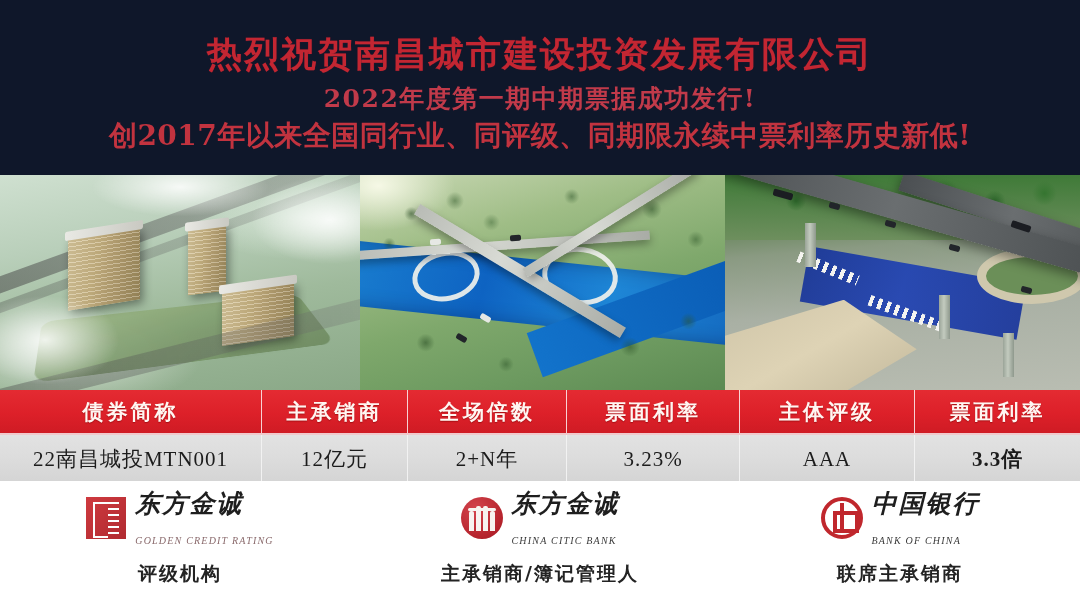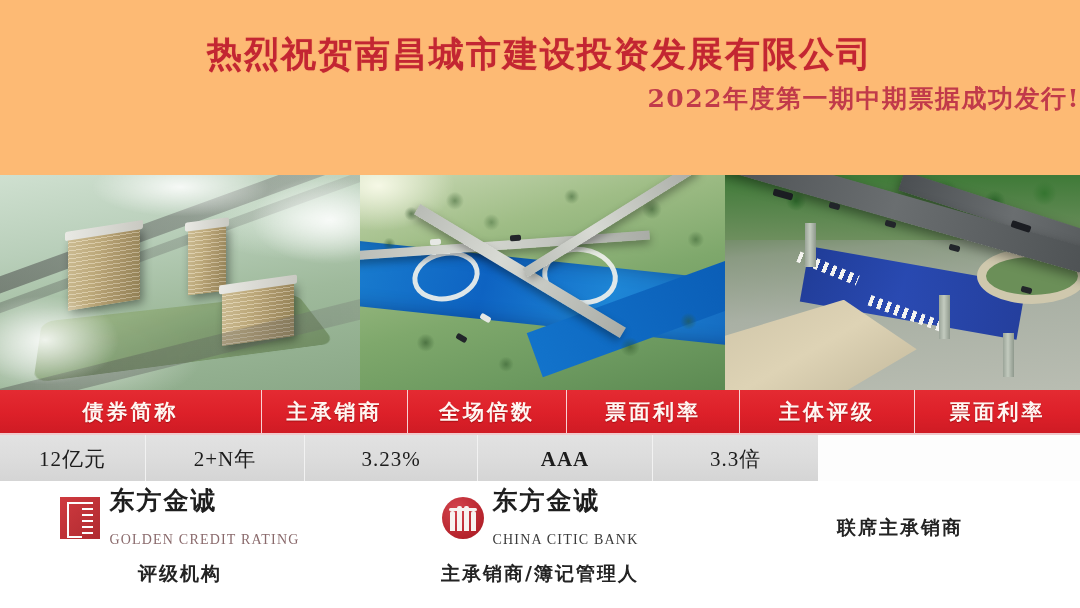--- a/index.html
+++ b/index.html
@@ -12,21 +12,21 @@
   #poster {
     position: relative;
     width: 1080px; height: 608px;
     background: #fdfdfd;
   }
 
   
   .headline-block {
     position: absolute;
     left: 0; top: 0; width: 1080px; height: 175px;
-    background: #fdba74;
+    background: #0f172a;
     text-align: center;
   }
   .title-main {
     margin-top: 30px;
     font-size: 35px;
     line-height: 48px;
     font-weight: bold;
     letter-spacing: 2px;
     color: #c32632;
     font-family: "DejaVu Serif", "Liberation Serif", serif;
@@ -35,21 +35,20 @@
   }
   .title-sub1 {
     margin-top: 4px;
     font-size: 25px;
     line-height: 34px;
     font-weight: bold;
     letter-spacing: 1.5px;
     color: #c13a4a;
     font-family: "DejaVu Serif", "Liberation Serif", serif;
     filter: blur(0.15px);
-    text-align: right;
   }
   .title-sub2 {
     margin-top: 1px;
     font-size: 28px;
     line-height: 37px;
     font-weight: bold;
     letter-spacing: 0.5px;
     color: #c2333f;
     font-family: "DejaVu Serif", "Liberation Serif", serif;
     filter: blur(0.15px);
@@ -262,47 +261,48 @@
     color: #1c1c1c;
     font-size: 21px;
     letter-spacing: 1px;
     display: flex; align-items: center; justify-content: center;
     border-right: 1px solid #f2f2f2;
     font-family: "Liberation Serif", "DejaVu Serif", serif;
   }
   .tbody .td:last-child { border-right: none; }
   .tbody .tr { border-top: 2px solid #f0c9cc; }
   .c0 { width: 262px; } .c1 { width: 146px; } .c2 { width: 159px; }
-  .c3 { width: 173px; } .c4 { width: 175px; font-weight: bold; } .c5 { width: 165px; }
+  .c3 { width: 173px; } .c4 { width: 175px; } .c5 { width: 165px; font-weight: bold; }
 
   
   .footer {
     position: absolute;
     left: 0; top: 481px; width: 1080px; height: 127px;
     background: #ffffff;
     display: flex;
   }
   .footer-col {
     flex: 1;
     display: flex; flex-direction: column;
     align-items: center; justify-content: flex-start;
     padding-top: 14px;
   }
   .logo-row {
     display: flex; align-items: center; gap: 9px;
     height: 46px;
+    font-style: italic;
   }
   .logo-text { display: flex; flex-direction: column; align-items: flex-start; }
   .logo-cn {
     font-size: 25px; font-weight: bold; letter-spacing: 2px;
     color: #1e1e1e; line-height: 26px;
     font-family: "DejaVu Serif", "Liberation Serif", serif;
   }
   .logo-en {
-    font-size: 14px; letter-spacing: 1.2px; color: #8a6a6c;
+    font-size: 10px; letter-spacing: 1.2px; color: #8a6a6c;
     margin-top: 18px;
     font-family: "Liberation Serif", "DejaVu Serif", serif;
   }
   .logo-en.dark { color: #3a3a3a; }
   .role-label {
     margin-top: 20px;
     font-size: 19px; letter-spacing: 2px; color: #232323;
     font-weight: bold;
     font-family: "DejaVu Serif", "Liberation Serif", serif;
   }
@@ -369,20 +369,21 @@
   }
 </style>
 </head>
 <body>
 
 <div id="poster">
 
   <div class="headline-block">
     <div class="title-main">热烈祝贺南昌城市建设投资发展有限公司</div>
     <div class="title-sub1">2022年度第一期中期票据成功发行!</div>
+    <div class="title-sub2">创2017年以来全国同行业、同评级、同期限永续中票利率历史新低!</div>
   </div>
 
   <div class="photo-strip">
 
     <div class="photo p1">
       <div class="p1-bg"></div>
       <div class="p1-road" style="left:-40px; top:40px; width:420px; height:16px;"></div>
       <div class="p1-road" style="left:-40px; top:66px; width:420px; height:10px; opacity:.6;"></div>
       <div class="p1-ground"></div>
       <div class="tower t1">
@@ -444,20 +445,21 @@
         <div class="th c0">债券简称</div>
         <div class="th c1">主承销商</div>
         <div class="th c2">全场倍数</div>
         <div class="th c3">票面利率</div>
         <div class="th c4">主体评级</div>
         <div class="th c5">票面利率</div>
       </div>
     </div>
     <div class="tbody">
       <div class="tr">
+        <div class="td c0">22南昌城投MTN001</div>
         <div class="td c1">12亿元</div>
         <div class="td c2">2+N年</div>
         <div class="td c3">3.23%</div>
         <div class="td c4">AAA</div>
         <div class="td c5">3.3倍</div>
       </div>
     </div>
   </div>
 
   <div class="footer">
@@ -483,18 +485,25 @@
         </div>
         <div class="logo-text">
           <div class="logo-cn">东方金诚</div>
           <div class="logo-en dark">CHINA CITIC BANK</div>
         </div>
       </div>
       <div class="role-label">主承销商/簿记管理人</div>
     </div>
 
     <div class="footer-col">
+      <div class="logo-row">
+        <div class="mark-boc"></div>
+        <div class="logo-text">
+          <div class="logo-cn">中国银行</div>
+          <div class="logo-en dark">BANK OF CHINA</div>
+        </div>
+      </div>
       <div class="role-label">联席主承销商</div>
     </div>
 
   </div>
 
 </div>
 
 </body></html>

